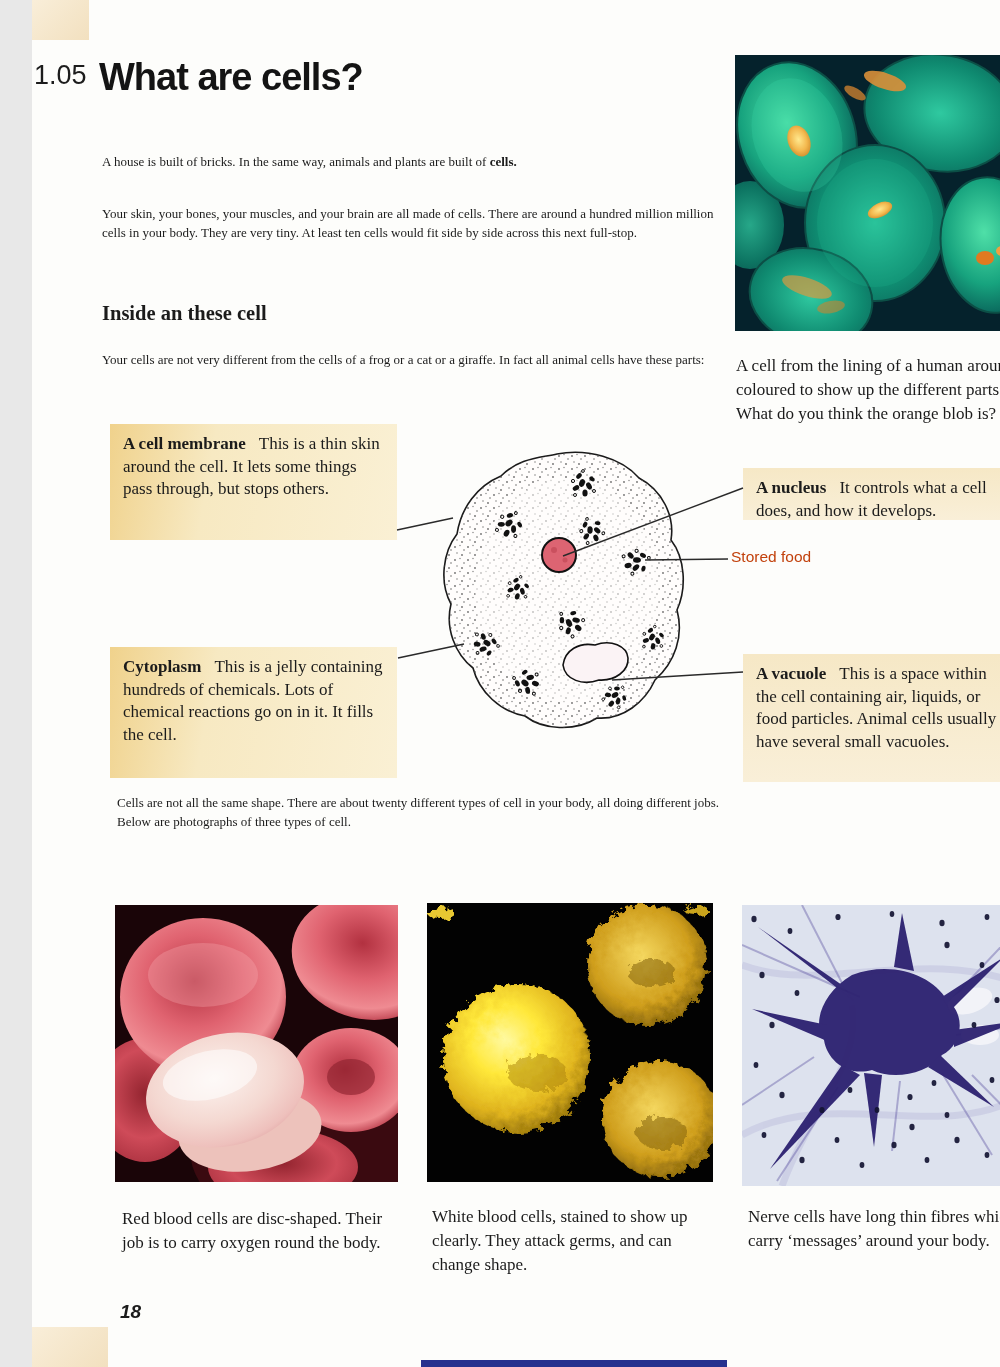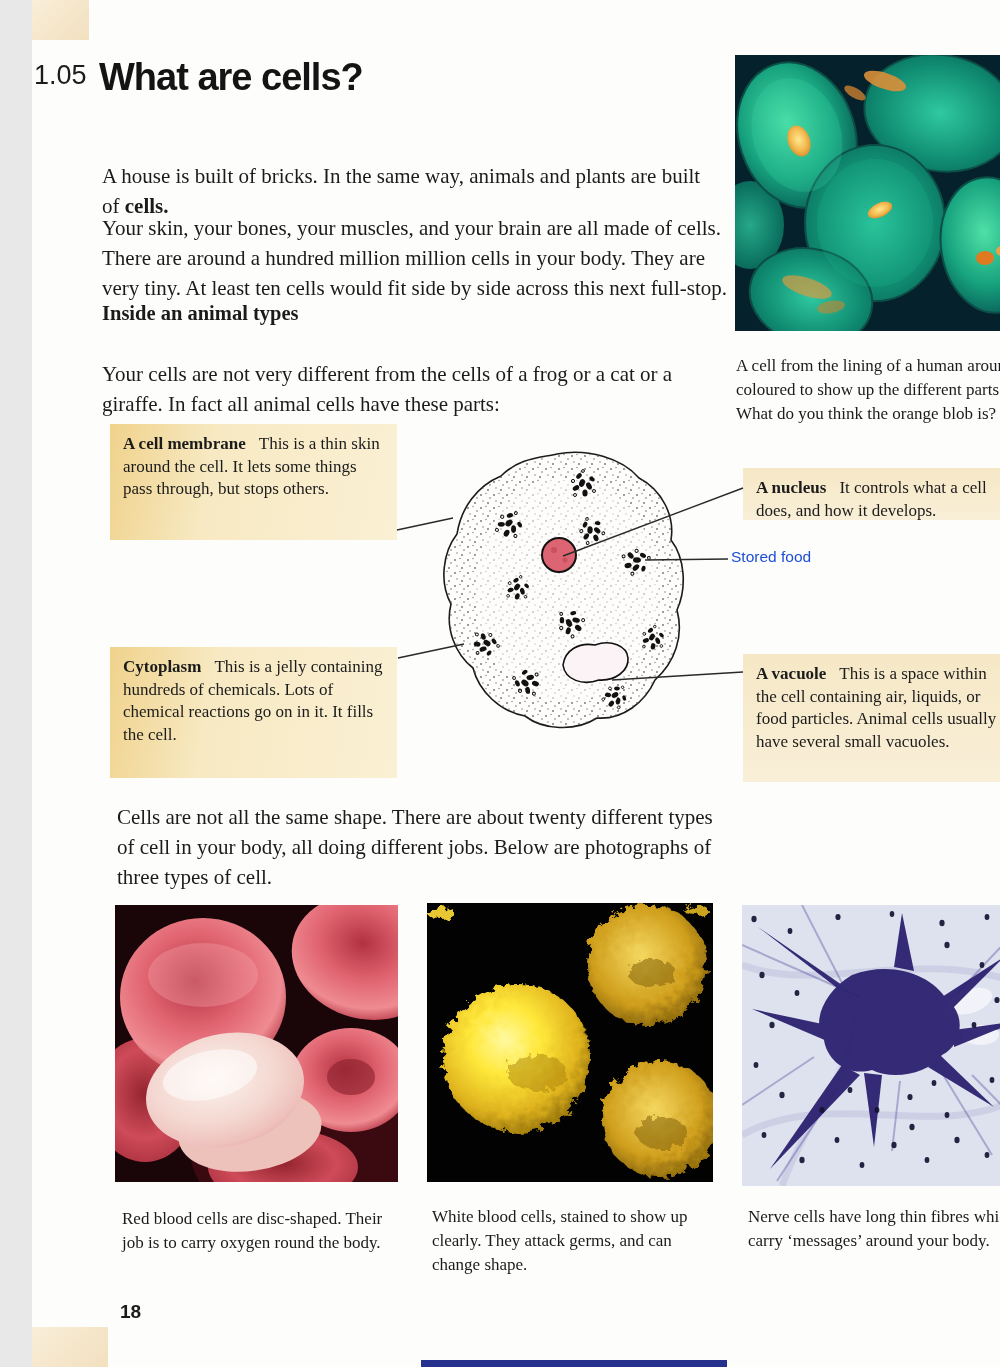--- a/index.html
+++ b/index.html
@@ -7,63 +7,63 @@
   #page{position:relative;width:1000px;height:1367px;background:#fdfdfb;overflow:hidden;
         font-family:"Liberation Serif", serif;color:#1b1b1b;margin-left:32px;}
   .abs{position:absolute;}
   
   .tab{background:linear-gradient(135deg,#f9eed9,#f2e0bf);}
   
   #lesson-number{left:2px;top:60px;font-family:"Liberation Sans",sans-serif;font-size:27px;color:#1c1c1c;}
   #page-title{left:67px;top:56px;font-family:"Liberation Sans",sans-serif;font-weight:700;
               font-size:38px;letter-spacing:-1px;color:#141414;}
   
-  .para{font-size:21px;line-height:1.44;}
+  .para{font-size:13px;line-height:1.44;}
   #intro-p1{left:70px;top:140px;width:618px;}
   #intro-p2{left:70px;top:192px;width:628px;}
   #section-heading{left:70px;top:302px;font-size:20.5px;font-weight:700;}
   #section-intro{left:70px;top:338px;width:605px;}
   #shapes-paragraph{left:85px;top:781px;width:612px;}
   .bold{font-weight:700;}
   
   .callout{padding:9px 12px 26px 13px;font-size:17px;line-height:1.33;}
   .callout .term{font-weight:700;margin-right:13px;}
   .callout-left{background:linear-gradient(100deg,#f0d28c 0%,#f7e9c2 35%,#faf0d4 100%);}
   .callout-right{background:linear-gradient(180deg,#f6e8c6,#f9efd8);}
   #callout-membrane{left:78px;top:424px;width:287px;height:116px;box-sizing:border-box;}
   #callout-nucleus{left:711px;top:468px;width:266px;height:52px;box-sizing:border-box;}
   #callout-cytoplasm{left:78px;top:647px;width:287px;height:131px;box-sizing:border-box;}
   #callout-vacuole{left:711px;top:654px;width:270px;height:128px;box-sizing:border-box;}
-  #stored-food-label{left:699px;top:548px;font-family:"Liberation Sans",sans-serif;font-size:15.5px;color:#1d4ed8;}
+  #stored-food-label{left:699px;top:548px;font-family:"Liberation Sans",sans-serif;font-size:15.5px;color:#c2410c;}
   
   .caption{font-size:17px;line-height:1.4;}
   #cheek-caption{left:704px;top:337px;width:284px;}
   #caption-red{left:90px;top:1190px;width:274px;}
   #caption-white{left:400px;top:1188px;width:282px;}
   #caption-nerve{left:716px;top:1188px;width:272px;}
   
-  #page-number{left:88px;top:1301px;font-family:"Liberation Sans",sans-serif;font-weight:700;font-size:19px;}
+  #page-number{left:88px;top:1301px;font-family:"Liberation Sans",sans-serif;font-weight:700;font-size:19px;font-style:italic;}
   #bottom-bar{left:389px;top:1360px;width:306px;height:7px;background:#26318e;}
   svg{display:block;}
 </style>
 </head>
 <body>
 
 <div id="page">
 
   <div class="abs tab" style="left:0;top:0;width:57px;height:40px;"></div>
   <div class="abs tab" style="left:0;top:1327px;width:76px;height:40px;"></div>
 
   <div class="abs" id="lesson-number">1.05</div>
   <div class="abs" id="page-title">What are cells?</div>
 
   <p class="abs para" id="intro-p1"><span>A house is built of bricks. In the same way, animals and plants are built of</span> <span class="bold">cells.</span></p>
   <p class="abs para" id="intro-p2">Your skin, your bones, your muscles, and your brain are all made of cells. There are around a hundred million million cells in your body. They are very tiny. At least ten cells would fit side by side across this next full-stop.</p>
 
-  <h2 class="abs" id="section-heading" style="margin:0;">Inside an animal types</h2>
+  <h2 class="abs" id="section-heading" style="margin:0;">Inside an these cell</h2>
   <p class="abs para" id="section-intro">Your cells are not very different from the cells of a frog or a cat or a giraffe. In fact all animal cells have these parts:</p>
 
   <svg class="abs" style="left:703px;top:55px;" width="283" height="276" viewBox="0 0 283 276">
     <defs>
       <radialGradient id="teal1" cx="45%" cy="40%" r="70%">
         <stop offset="0%" stop-color="#4fe0a8"></stop>
           <stop offset="55%" stop-color="#17a37e"></stop>
         <stop offset="85%" stop-color="#0b6b5e"></stop>
           <stop offset="100%" stop-color="#084a46"></stop>
       </radialGradient>

